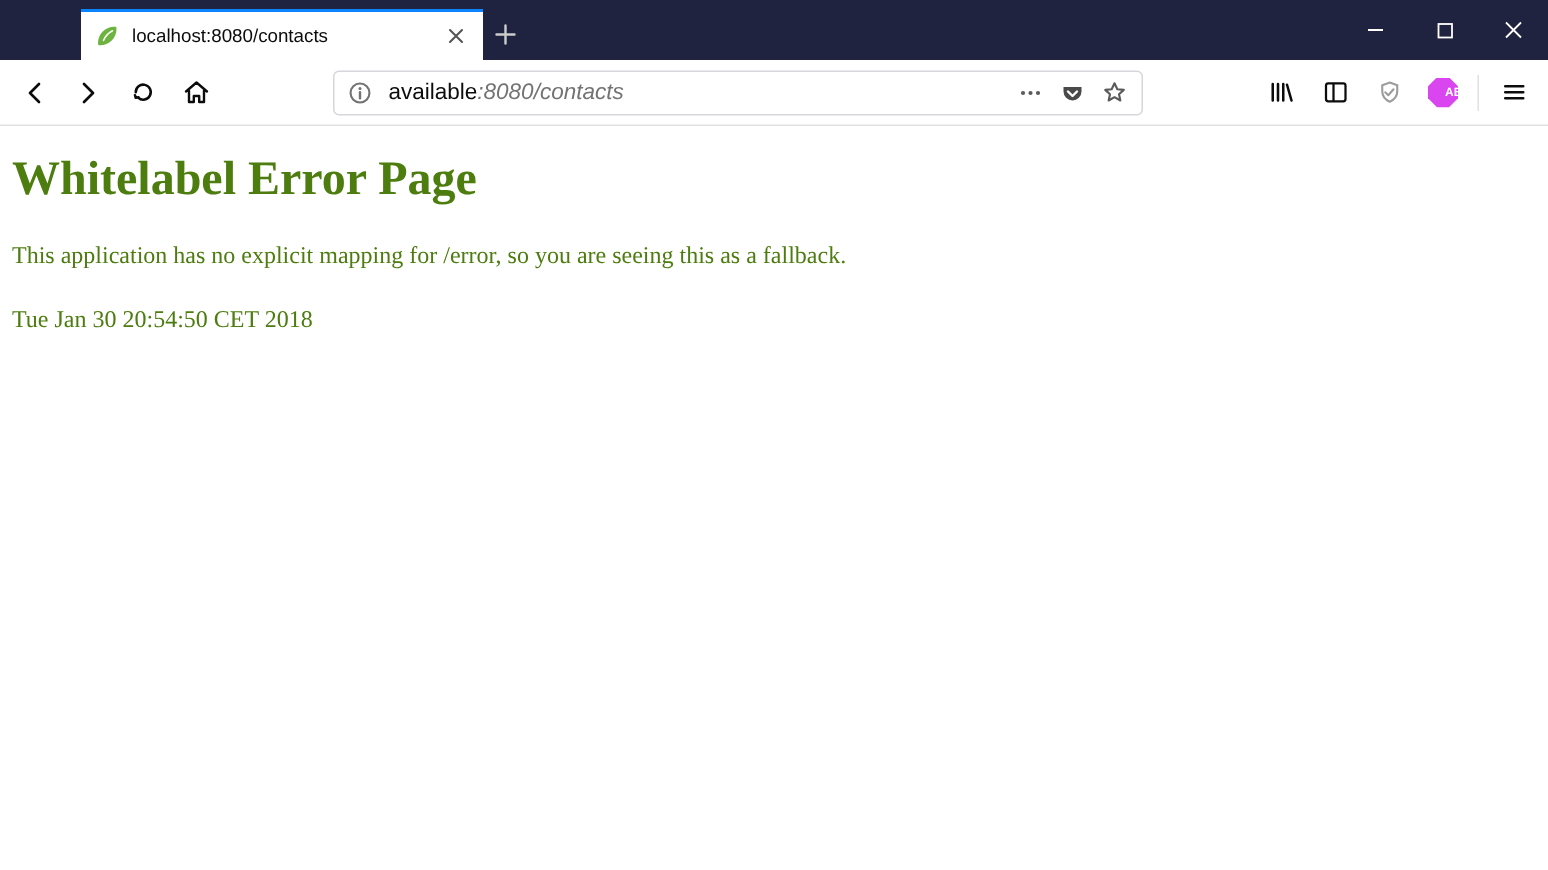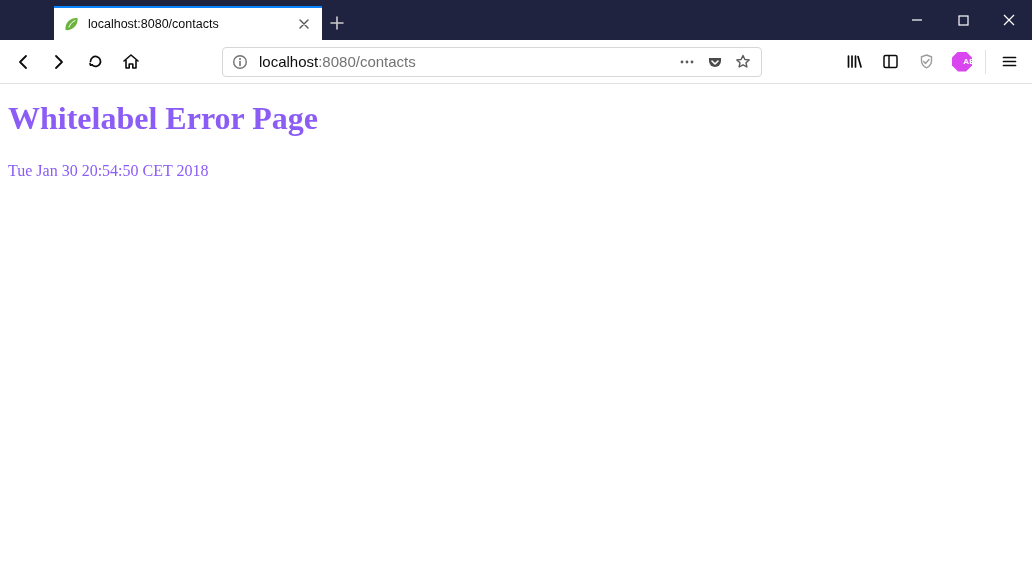--- a/index.html
+++ b/index.html
@@ -119,21 +119,21 @@
     .urlbar-input {
       flex: 1;
       border: none;
       outline: none;
       font-size: 15px;
       color: #0c0c0d;
       padding: 0 6px;
       background: transparent;
     }
     .urlbar-input .host { color: #0c0c0d; }
-    .urlbar-input .path { color: #737373; }
+    .urlbar-input .path { color: #737373; font-style: italic; }
     .pageaction {
       width: 28px;
       height: 28px;
       display: flex;
       align-items: center;
       justify-content: center;
       color: #5a5a5a;
     }
     .right-tools {
       display: flex;
@@ -143,21 +143,21 @@
     }
     .sep {
       width: 1px;
       height: 24px;
       background: #e1e1e2;
       margin: 0 4px;
     }
     .content {
       padding: 16px 8px;
       font-family: "Times New Roman", Times, serif;
-      color: #8b5cf6;
+      color: #4d7c0f;
     }
     .content h1 {
       font-size: 32px;
       font-weight: bold;
       margin-bottom: 22px;
     }
     .content .msg {
       font-size: 16px;
       line-height: 1.45;
     }
@@ -250,21 +250,21 @@
 
   <div class="urlbar">
     <span class="urlbar-info">
       <svg width="16" height="16" viewBox="0 0 16 16">
           <circle cx="8" cy="8" r="6.3" stroke="#737373" stroke-width="1.4" fill="none"></circle>
           <circle cx="8" cy="5" r="1" fill="#737373"></circle>
           <path d="M8 7.5v4" stroke="#737373" stroke-width="1.6" stroke-linecap="round"></path>
         </svg>
     </span>
     <div class="urlbar-input">
-      <span class="host">localhost</span><span class="path">:8080/contacts</span>
+      <span class="host">available</span><span class="path">:8080/contacts</span>
     </div>
     <span class="pageaction">
       <svg width="18" height="18" viewBox="0 0 18 18">
           <circle cx="4" cy="9" r="1.4" fill="#5a5a5a"></circle>
           <circle cx="9" cy="9" r="1.4" fill="#5a5a5a"></circle>
           <circle cx="14" cy="9" r="1.4" fill="#5a5a5a"></circle>
         </svg>
     </span>
     <span class="pageaction">
       <svg width="18" height="18" viewBox="0 0 18 18">
@@ -304,16 +304,17 @@
     <div class="nav-btn">
       <svg width="17" height="17" viewBox="0 0 17 17">
           <path d="M2.5 4.5h12M2.5 8.5h12M2.5 12.5h12" stroke="#0c0c0d" stroke-width="1.7" stroke-linecap="round"></path>
         </svg>
     </div>
   </div>
 </div>
 
 <div class="content">
   <h1>Whitelabel Error Page</h1>
+  <div class="msg">This application has no explicit mapping for /error, so you are seeing this as a fallback.</div>
   <div class="msg block2">
     <div>Tue Jan 30 20:54:50 CET 2018</div>
   </div>
 </div>
 
 </body></html>

